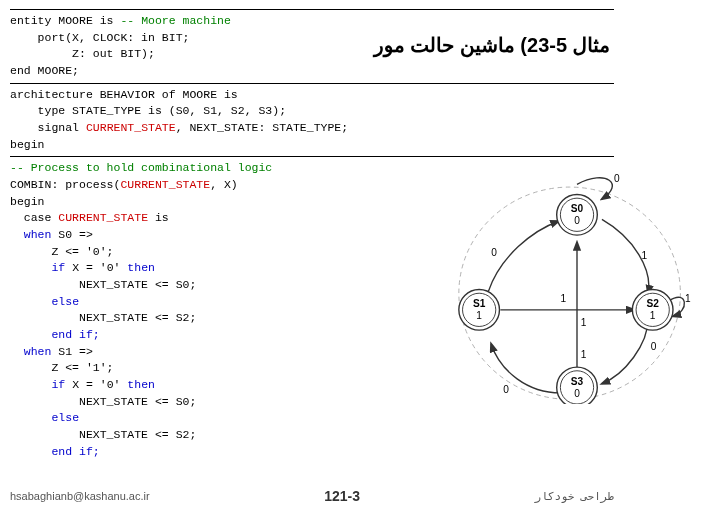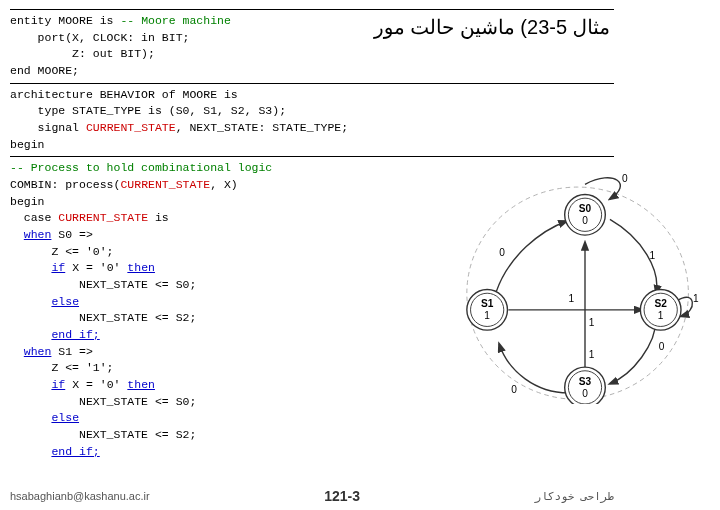--- a/index.html
+++ b/index.html
@@ -30,33 +30,31 @@
       color: #000;
       line-height: 1.45;
     }
 
     .code-green {
       color: #008000;
     }
 
     .code-blue {
       color: #0000cc;
-      text-decoration: underline;
     }
 
     .code-highlight {
       color: #cc0000;
       font-weight: normal;
     }
 
     .content-area {
       display: flex;
       flex-direction: row;
       margin-top: 2px;
-      gap: 8px;
     }
 
     .code-left {
       flex: 0 0 420px;
       line-height: 1.45;
     }
 
     .diagram-right {
       flex: 1;
       position: relative;
@@ -103,21 +101,21 @@
 
   <hr class="divider">
 
   <div style="display:flex; justify-content:space-between; align-items:flex-start;">
     <div>
       <pre class="code-section"><span>entity MOORE is </span><span class="code-green">-- Moore machine</span>
     port(X, CLOCK: in BIT;
          Z: out BIT);
 end MOORE;</pre>
     </div>
-    <div style="font-family:Arial,sans-serif;font-size:20px;font-weight:normal;direction:rtl;text-align:right;margin-right:4px;margin-top:2px;">مثال 5-23) ماشین حالت مور</div>
+    <div style="font-family:Arial,sans-serif;font-size:20px;font-weight:bold;direction:rtl;text-align:right;margin-right:4px;margin-top:20px;">مثال 5-23) ماشین حالت مور</div>
   </div>
 
   <hr class="divider">
 
   <div>
     <pre class="code-section">architecture BEHAVIOR of MOORE is
     type STATE_TYPE is (S0, S1, S2, S3);
     signal <span class="code-highlight">CURRENT_STATE</span>, NEXT_STATE: STATE_TYPE;
 begin</pre>
   </div>

